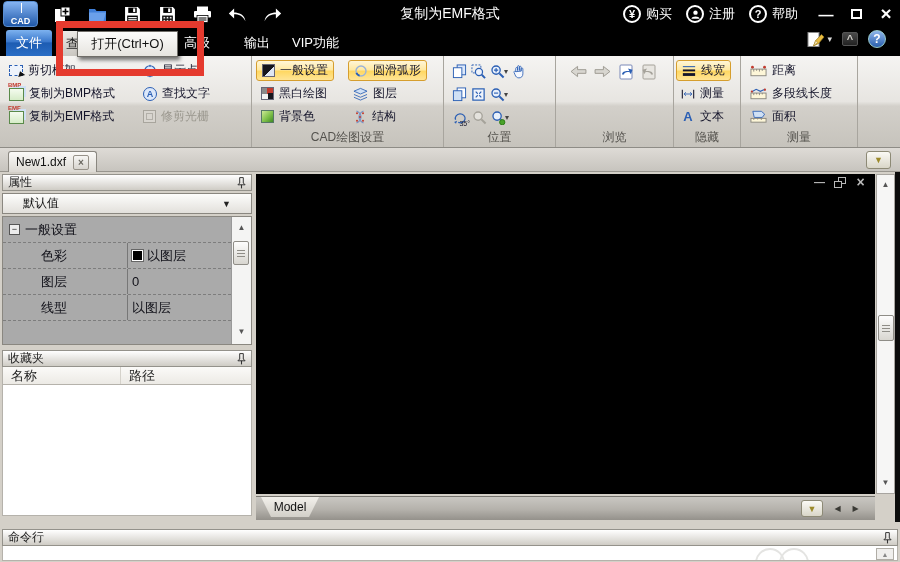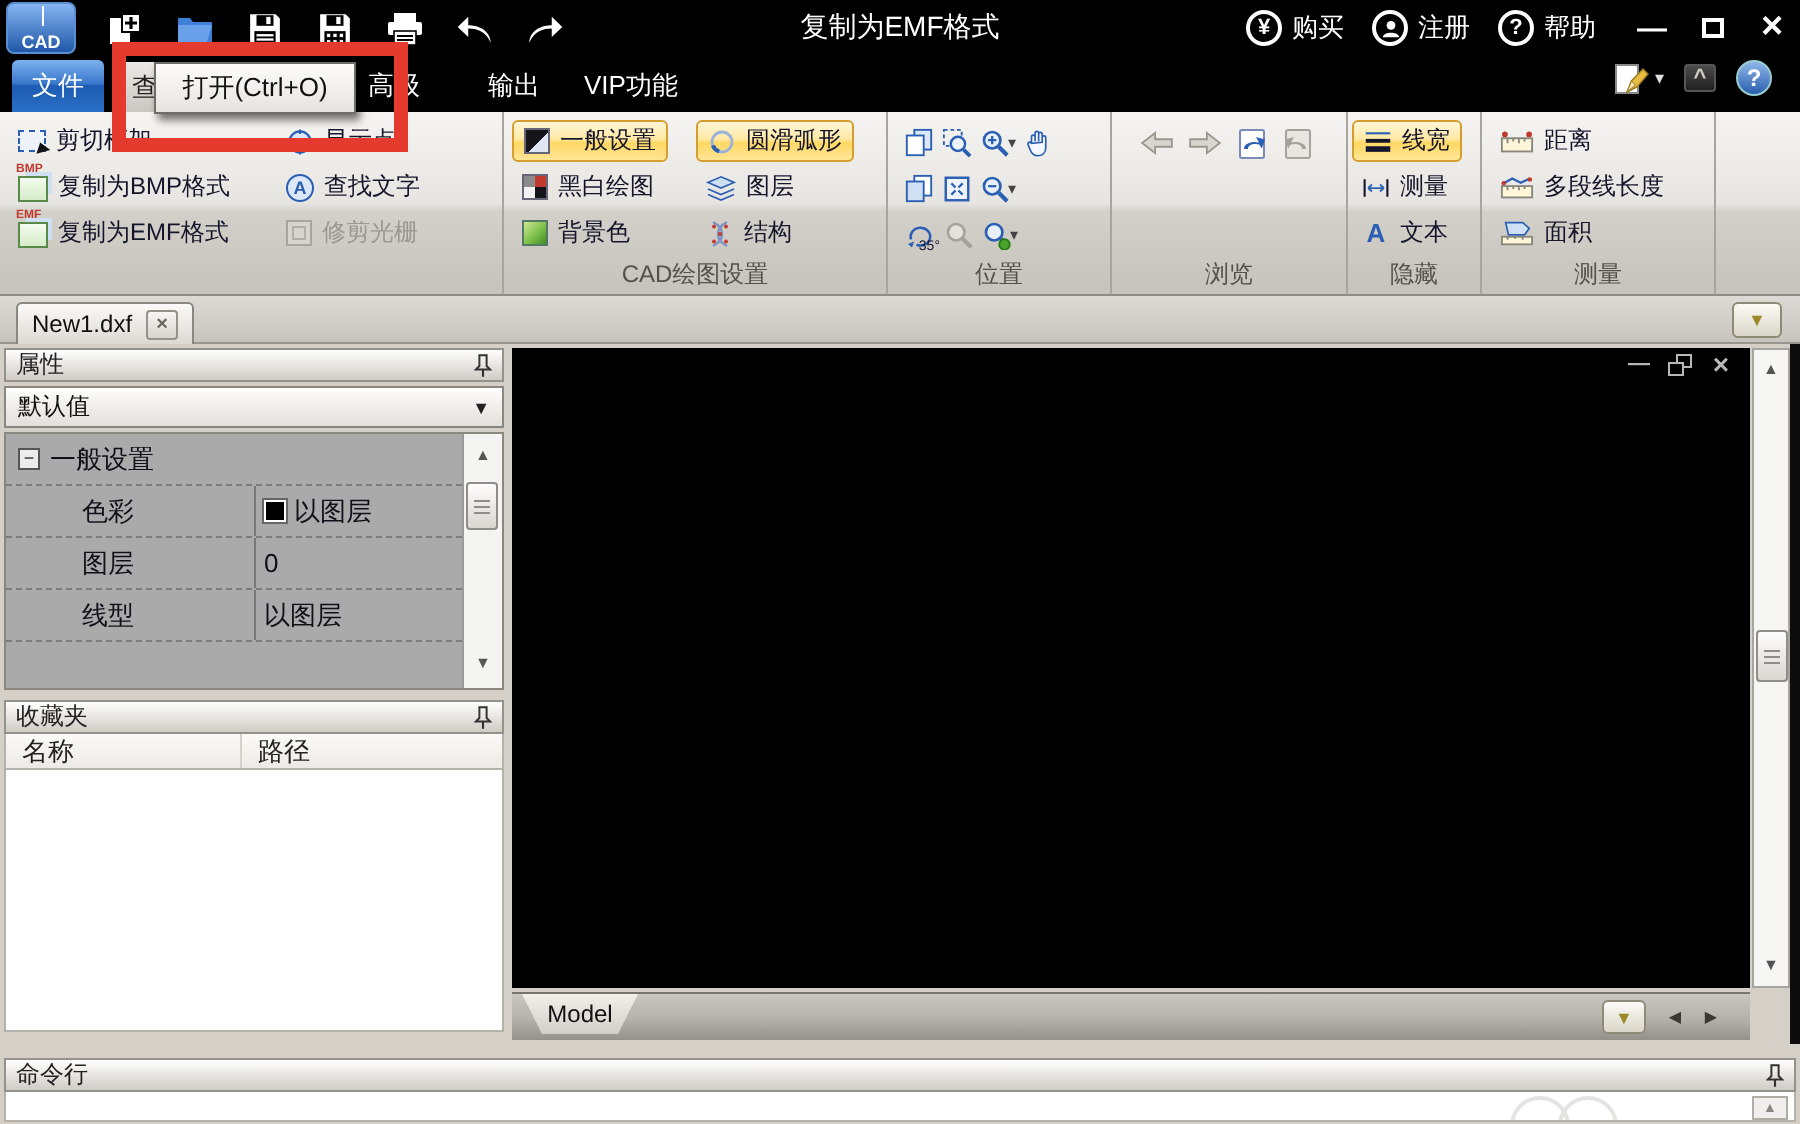--- a/index.html
+++ b/index.html
@@ -56,21 +56,21 @@
   .swatch{display:inline-block;width:11px;height:11px;border:1px solid #fff;outline:1px solid #666;margin-right:4px;vertical-align:-1px}
   
   #tabstrip{position:absolute;left:0;top:148px;width:900px;height:24px;background:linear-gradient(#dedbd6,#c7c4be);border-bottom:1px solid #98958e}
   #doctab{position:absolute;left:8px;top:3px;height:21px;background:linear-gradient(#fbfaf8,#dcd9d3);border:1px solid #8a8780;border-bottom:none;border-radius:3px 3px 0 0;display:flex;align-items:center;gap:7px;padding:0 7px;font-size:12px;color:#111}
   .tabclose{width:16px;height:15px;border:1px solid #979289;border-radius:2px;background:linear-gradient(#f7f6f4,#d7d4ce);font-size:10px;font-weight:bold;color:#6a675f;display:flex;align-items:center;justify-content:center}
   .gold-btn{background:linear-gradient(#fbfaf5,#d9d6c8);border:1px solid #8d8a76;border-radius:3px;color:#9c8a2a;font-size:9px;font-weight:bold;display:flex;align-items:center;justify-content:center}
   #strip-chevron{position:absolute;right:9px;top:3px;width:25px;height:18px}
   
   .panel-header{height:17px;background:linear-gradient(#ffffff,#cfccc5);border:1px solid #94928b;display:flex;align-items:center;padding:0 5px;font-size:12px;color:#222;justify-content:space-between}
   #props{position:absolute;left:2px;top:174px;width:250px;height:172px}
-  #combo{position:absolute;left:0;top:19px;width:250px;height:21px;background:linear-gradient(#fdfdfc,#e2e0db);border:1px solid #8a8780;display:flex;align-items:center;justify-content:space-between;padding:0 6px;font-size:12px;color:#111}
+  #combo{position:absolute;left:0;top:19px;width:250px;height:21px;background:linear-gradient(#fdfdfc,#e2e0db);border:1px solid #8a8780;display:flex;align-items:center;justify-content:space-between;padding:0 20px;font-size:12px;color:#111}
   #combo .combo-arrow{font-size:9px;color:#222}
   #grid{position:absolute;left:0;top:42px;width:250px;height:129px;background:#aaaaaa;border:1px solid #8a8780;display:flex}
   #grid-rows{flex:1}
   .prow{height:26px;border-bottom:1px dashed #7d7d7d;display:flex;align-items:center;font-size:13px;color:#101018}
   .prow .pname{width:124px;padding-left:38px}
   .prow .pval{flex:1;border-left:1px solid #777;align-self:stretch;display:flex;align-items:center;padding-left:4px}
   .prow.group .pname{padding-left:6px;display:flex;align-items:center;gap:5px;width:100%}
   .expander{width:11px;height:11px;border:1px solid #555;background:#ececec;font-size:9px;line-height:9px;text-align:center;color:#222}
   #grid-scroll{width:20px;background:#f4f4f3;border-left:1px solid #999;position:relative}
   .sarrow{position:absolute;left:0;width:100%;text-align:center;font-size:8px;color:#555}

